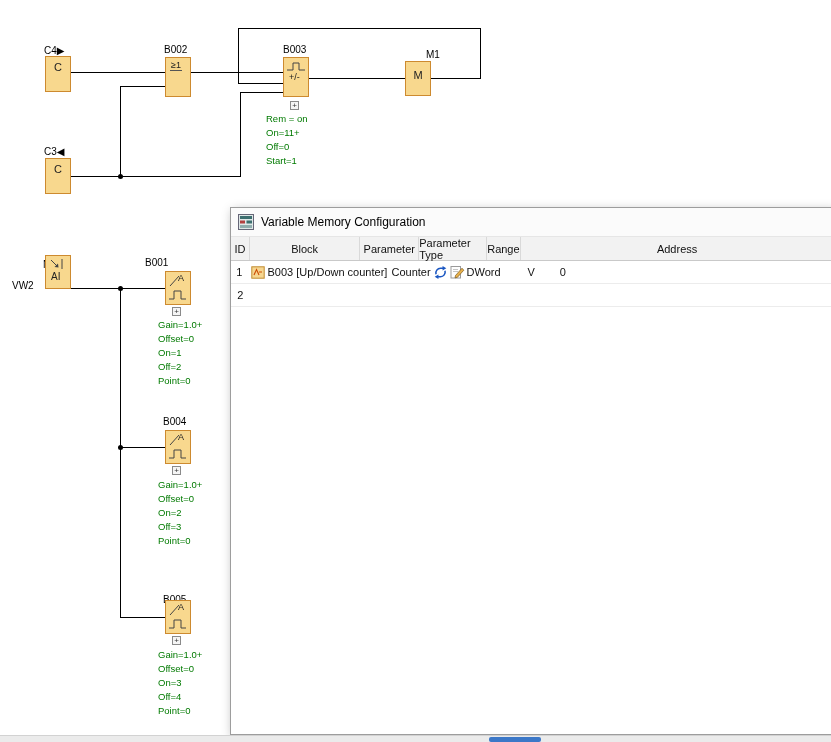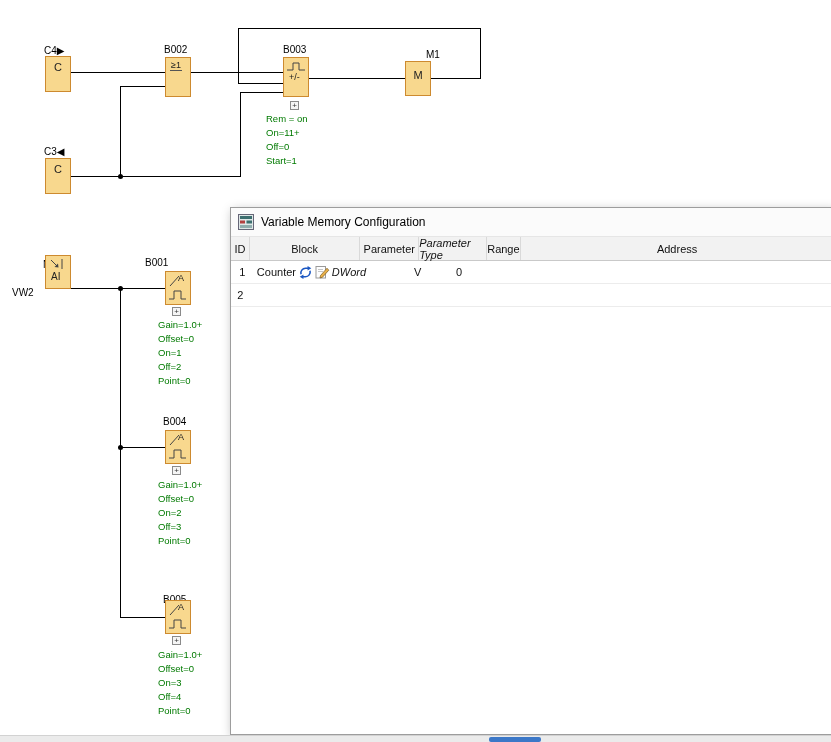--- a/index.html
+++ b/index.html
@@ -40,21 +40,21 @@
   .thead{display:flex;height:23px;background:#f2f2f2;border-bottom:1px solid #c9c9c9;}
   .th{
     font-size:11px;color:#111;display:flex;align-items:center;justify-content:center;
     border-right:1px solid #d9d9d9;box-sizing:border-box;height:100%;
   }
   .trow{display:flex;height:22px;border-bottom:1px solid #ececec;align-items:center;}
   .td{font-size:11px;color:#111;height:100%;display:flex;align-items:center;box-sizing:border-box;padding:0 3px;white-space:nowrap;}
   .c-id{width:24px;justify-content:center;padding:0;}
   .c-block{width:141px;gap:3px;}
   .c-param{width:75px;gap:2px;overflow:visible;}
-  .c-type{width:86px;font-style:italic;}
+  .c-type{width:86px;}
   .c-range{width:44px;}
   .c-addr{width:400px;}
   .rowicon{display:inline-flex;flex:0 0 auto;}
   .cellicon{display:inline-flex;flex:0 0 auto;cursor:pointer;}
   
   .hscroll{position:absolute;left:0;top:735px;width:831px;height:7px;background:#ebebeb;border-top:1px solid #d2d2d2;z-index:30;}
   .hthumb{position:absolute;left:489px;top:1px;width:52px;height:5px;background:#3c78c8;border-radius:2px;}
 </style>
 </head>
 <body>
@@ -82,21 +82,21 @@
   <div class="dot" style="left:118px;top:174px"></div>
   <div class="dot" style="left:118px;top:286px"></div>
   <div class="dot" style="left:118px;top:445px"></div>
 
   <div class="blk-label" style="left:44px;top:45px">C4▶</div>
   <div class="blk-label" style="left:164px;top:44px">B002</div>
   <div class="blk-label" style="left:283px;top:44px">B003</div>
   <div class="blk-label" style="left:426px;top:49px">M1</div>
   <div class="blk-label" style="left:44px;top:146px">C3◀</div>
   <div class="blk-label" style="left:43px;top:259px">NAI1</div>
-  <div class="side-label" style="left:12px;top:287px">VW2</div>
+  <div class="side-label" style="left:12px;top:280px">VW2</div>
   <div class="blk-label" style="left:145px;top:257px">B001</div>
   <div class="blk-label" style="left:163px;top:416px">B004</div>
   <div class="blk-label" style="left:163px;top:594px">B005</div>
 
   <div class="blk" style="left:45px;top:56px;height:36px">
     <span class="bg-c">C</span>
   </div>
 
   <div class="blk" style="left:165px;top:57px;height:40px">
     <span class="bg-or">≥1</span>
@@ -201,20 +201,29 @@
       <div class="th c-id">ID</div>
       <div class="th c-block">Block</div>
       <div class="th c-param">Parameter</div>
       <div class="th c-type">Parameter Type</div>
       <div class="th c-range">Range</div>
       <div class="th c-addr">Address</div>
     </div>
 
     <div class="trow">
       <div class="td c-id">1</div>
+      <div class="td c-block">
+        <span class="rowicon">
+          <svg width="14" height="13" viewBox="0 0 14 13">
+            <rect x="0.8" y="0.8" width="12.4" height="11.4" fill="#f6d690" stroke="#c08a2d"></rect>
+            <path d="M3 9 L5.5 3.5 L8 9 M8 6 H11" stroke="#cc4a00" fill="none" stroke-width="1.1"></path>
+          </svg>
+        </span>
+        <span>B003 [Up/Down counter]</span>
+      </div>
       <div class="td c-param">
         <span>Counter</span>
         <span class="cellicon">
           <svg width="15" height="15" viewBox="0 0 16 16">
             <path d="M3.2 9.8 A5 5 0 0 1 8 3.5 L11 3.5" fill="none" stroke="#1b57c2" stroke-width="1.7"></path>
             <polygon points="10.2,1.1 14.2,3.5 10.2,5.9" fill="#1b57c2"></polygon>
             <path d="M12.8 6.2 A5 5 0 0 1 8 12.5 L5 12.5" fill="none" stroke="#1b57c2" stroke-width="1.7"></path>
             <polygon points="5.8,10.1 1.8,12.5 5.8,14.9" fill="#1b57c2"></polygon>
           </svg>
         </span>

